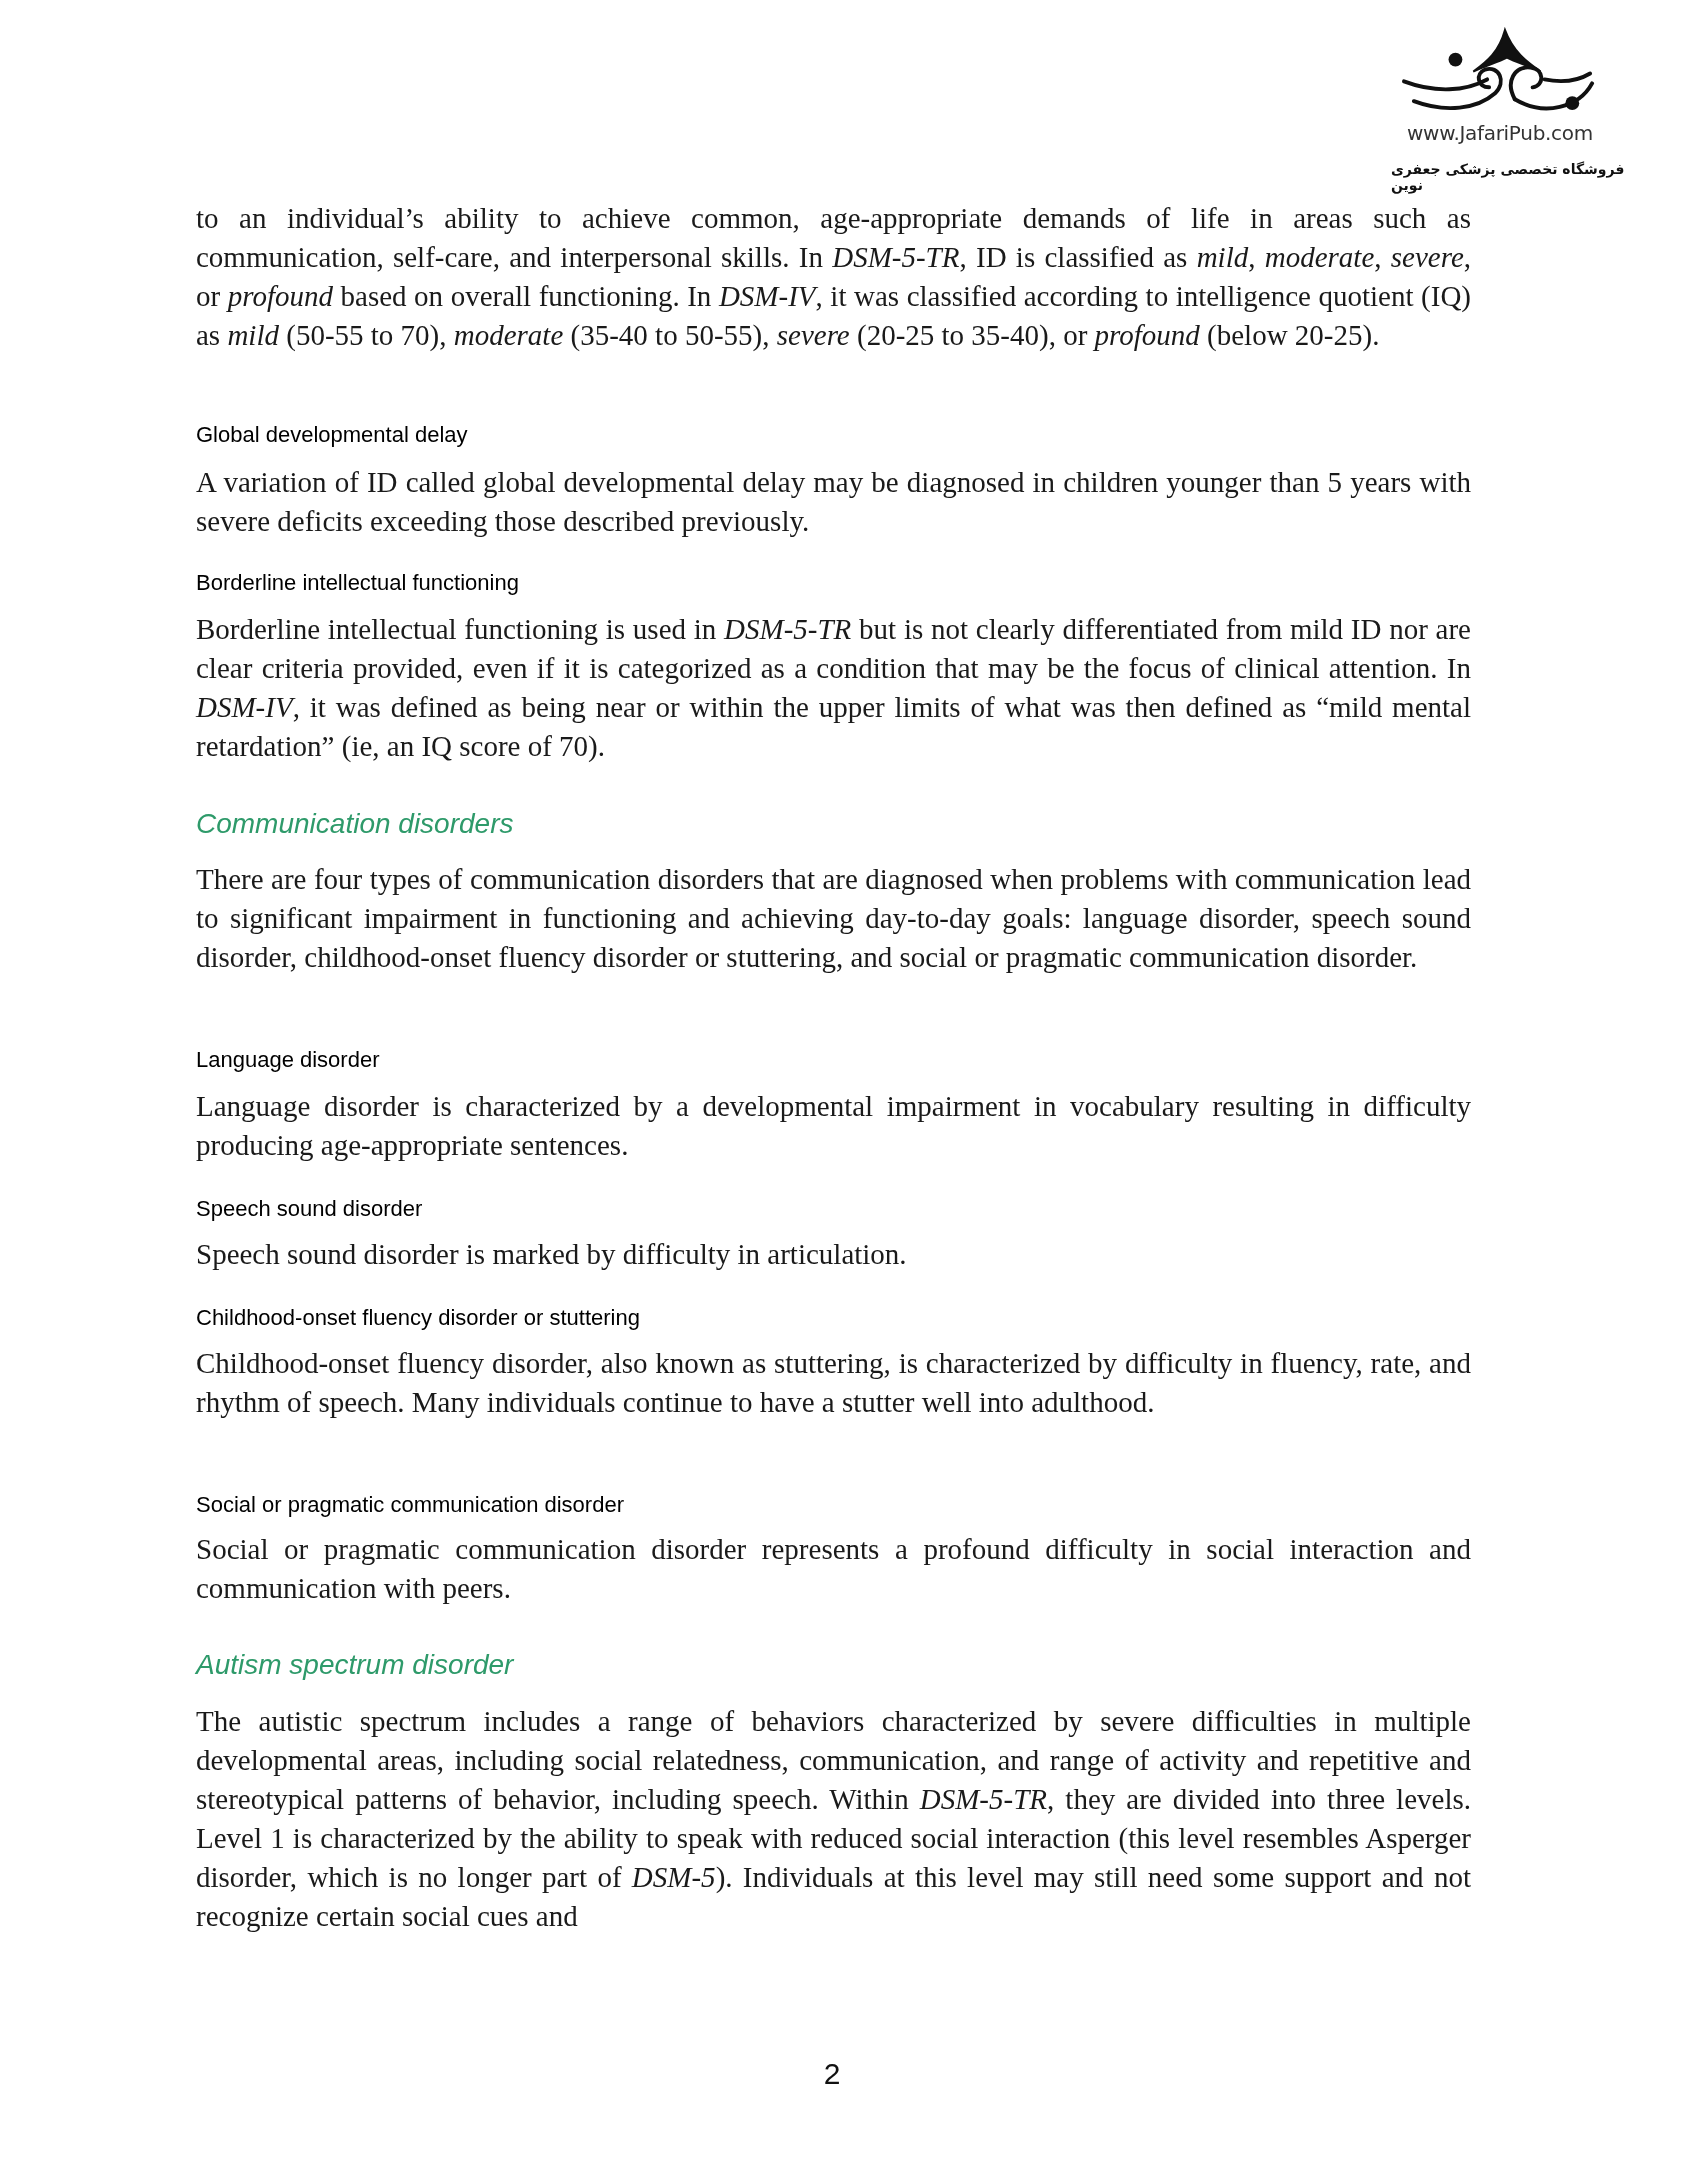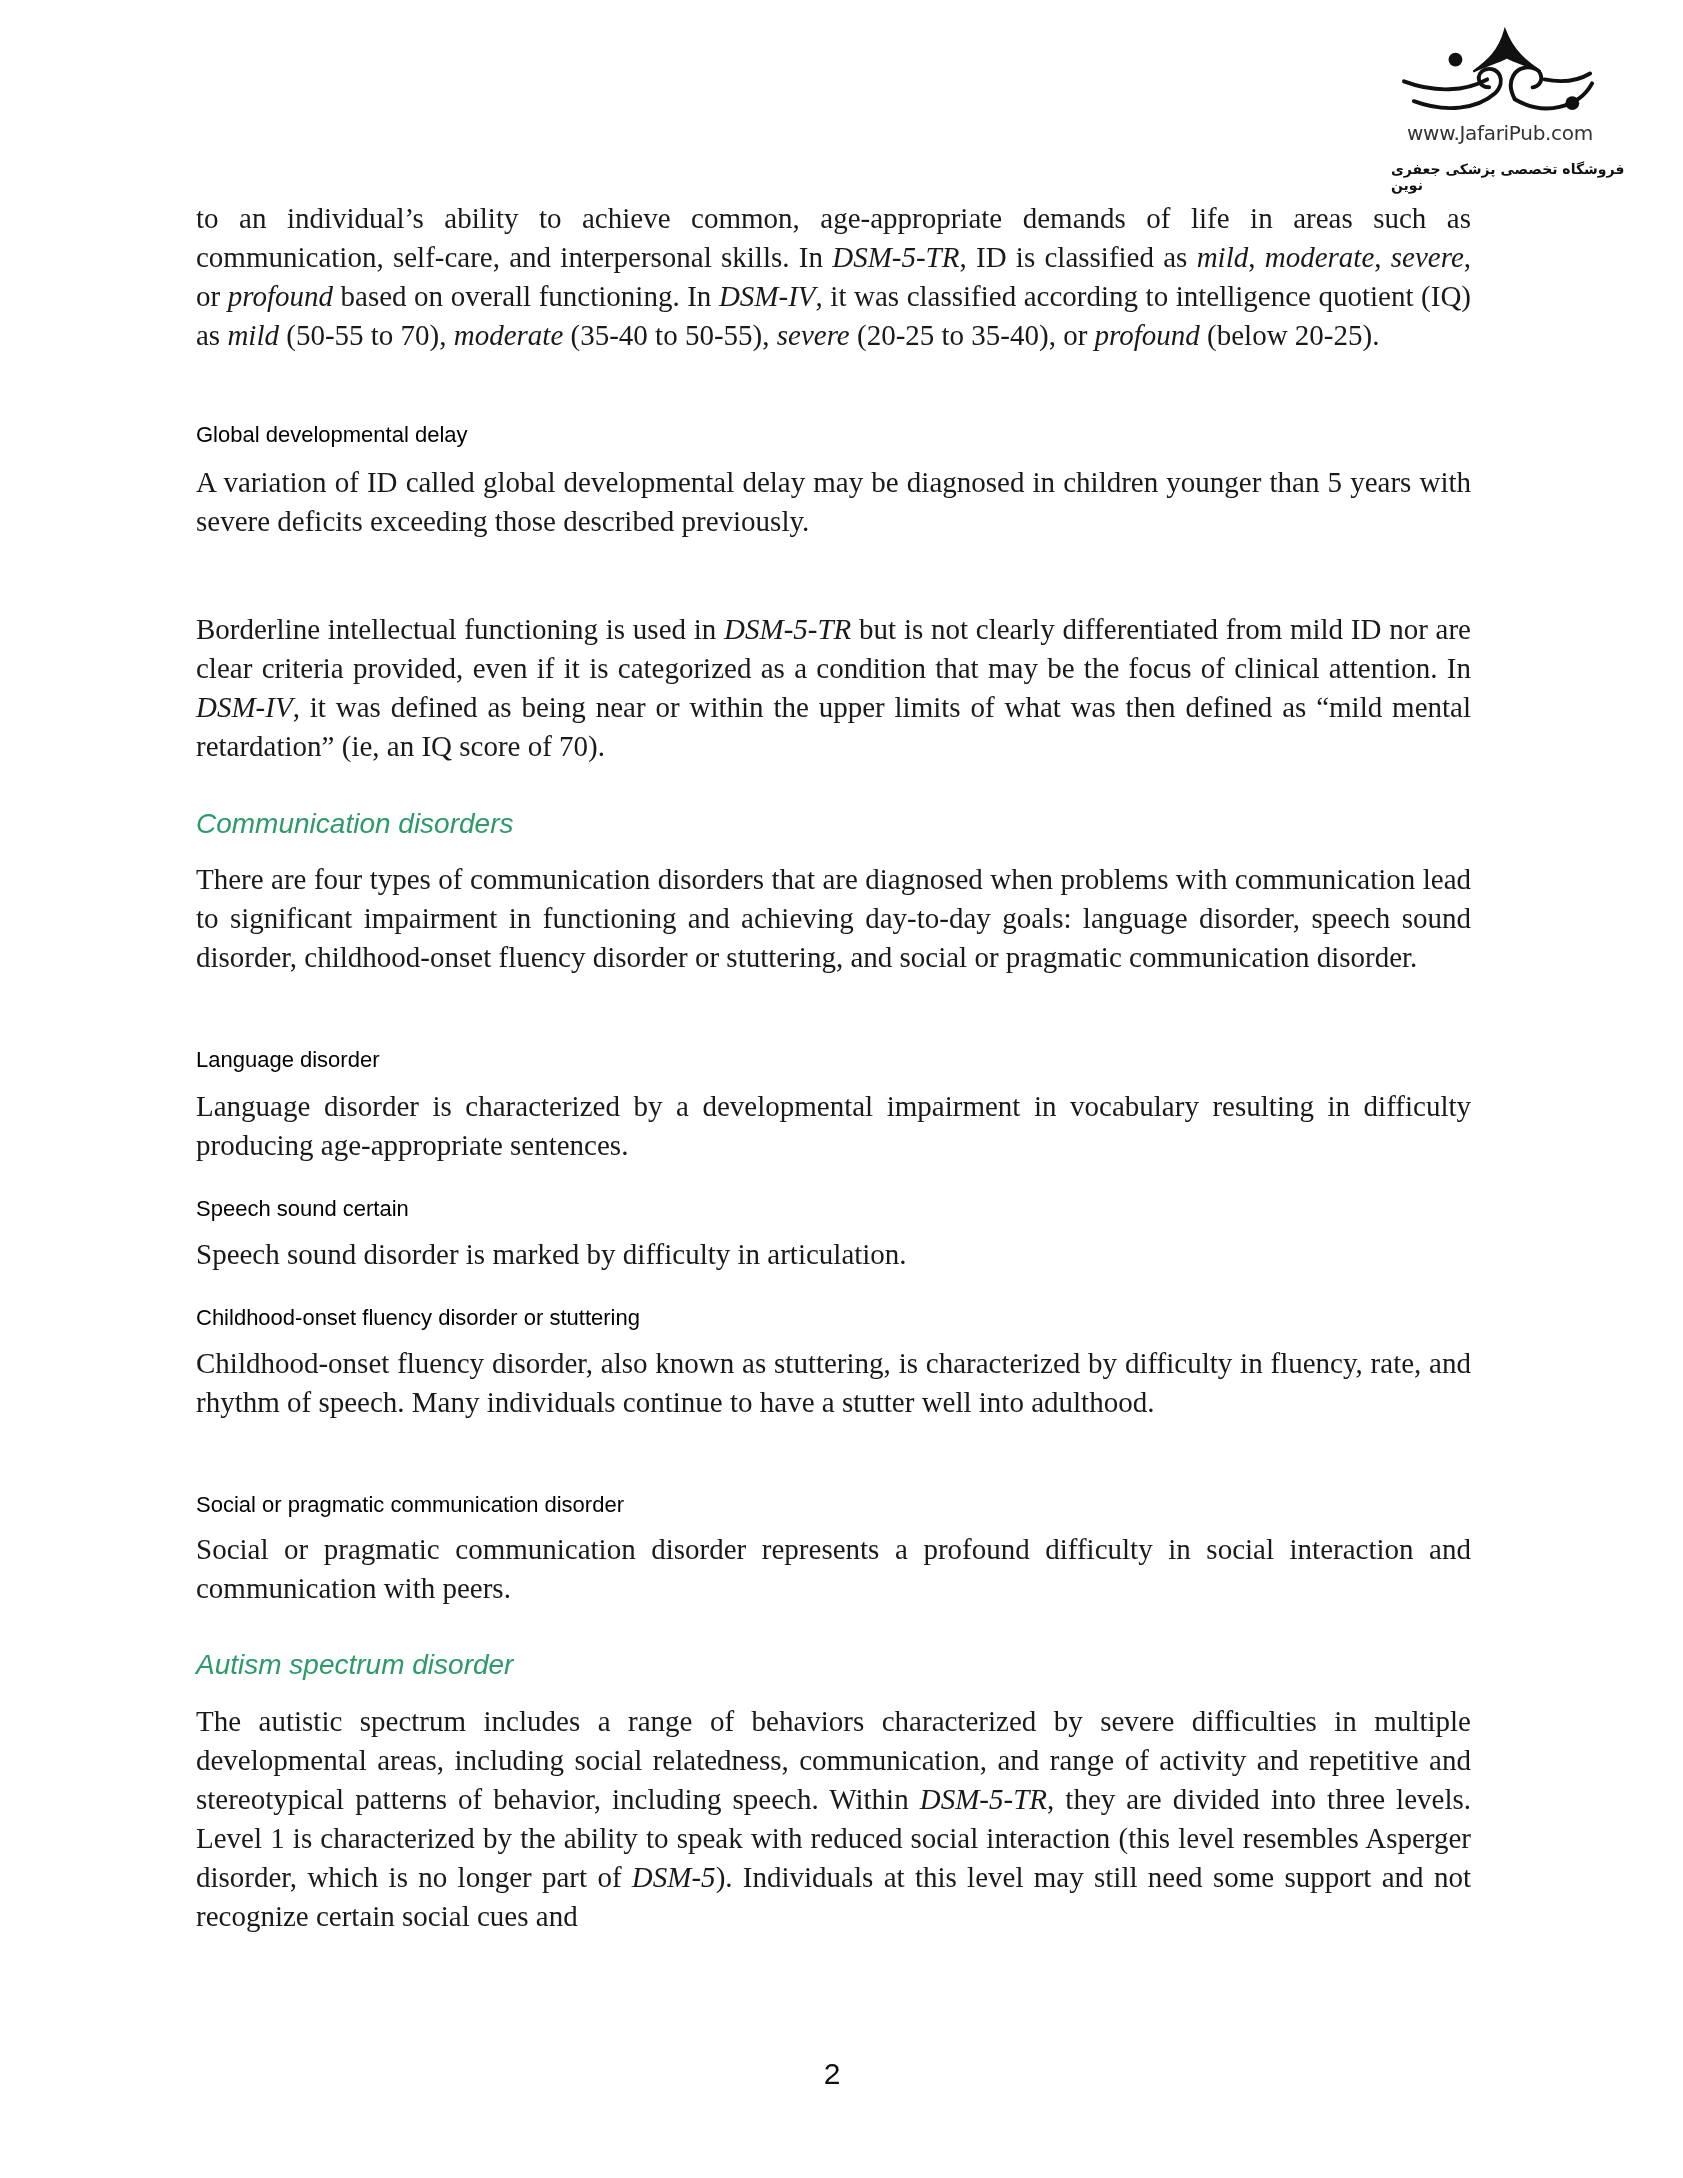--- a/index.html
+++ b/index.html
@@ -46,40 +46,43 @@
     <p class="p"><span>to an individual’s ability to achieve common, age-appropriate demands of life in areas such as communication, self-care, and interpersonal skills. In </span><i>DSM-5-TR</i><span>, ID is classified as </span><i>mild</i><span>, </span><i>moderate</i><span>, </span><i>severe</i><span>, or </span><i>profound</i><span> based on overall functioning. In </span><i>DSM-IV</i><span>, it was classified according to intelligence quotient (IQ) as </span><i>mild</i><span> (50-55 to 70), </span><i>moderate</i><span> (35-40 to 50-55), </span><i>severe</i><span> (20-25 to 35-40), or </span><i>profound</i><span> (below 20-25).</span></p>
   </div>
 
   <div class="block" style="top:421px;">
     <p class="sub">Global developmental delay</p>
   </div>
   <div class="block" style="top:463px;">
     <p class="p">A variation of ID called global developmental delay may be diagnosed in children younger than 5 years with severe deficits exceeding those described previously.</p>
   </div>
 
+  <div class="block" style="top:569px;">
+    <p class="sub">Borderline intellectual functioning</p>
+  </div>
   <div class="block" style="top:610px;">
     <p class="p"><span>Borderline intellectual functioning is used in </span><i>DSM-5-TR</i><span> but is not clearly differentiated from mild ID nor are clear criteria provided, even if it is categorized as a condition that may be the focus of clinical attention. In </span><i>DSM-IV</i><span>, it was defined as being near or within the upper limits of what was then defined as “mild mental retardation” (ie, an IQ score of 70).</span></p>
   </div>
 
   <div class="block" style="top:806px;">
     <p class="h2">Communication disorders</p>
   </div>
   <div class="block" style="top:860px;">
     <p class="p">There are four types of communication disorders that are diagnosed when problems with communication lead to significant impairment in functioning and achieving day-to-day goals: language disorder, speech sound disorder, childhood-onset fluency disorder or stuttering, and social or pragmatic communication disorder.</p>
   </div>
 
   <div class="block" style="top:1046px;">
     <p class="sub">Language disorder</p>
   </div>
   <div class="block" style="top:1087px;">
     <p class="p">Language disorder is characterized by a developmental impairment in vocabulary resulting in difficulty producing age-appropriate sentences.</p>
   </div>
 
   <div class="block" style="top:1195px;">
-    <p class="sub">Speech sound certain</p>
+    <p class="sub">Speech sound disorder</p>
   </div>
   <div class="block" style="top:1235px;">
     <p class="p">Speech sound disorder is marked by difficulty in articulation.</p>
   </div>
 
   <div class="block" style="top:1304px;">
     <p class="sub">Childhood-onset fluency disorder or stuttering</p>
   </div>
   <div class="block" style="top:1344px;">
     <p class="p">Childhood-onset fluency disorder, also known as stuttering, is characterized by difficulty in fluency, rate, and rhythm of speech. Many individuals continue to have a stutter well into adulthood.</p>

